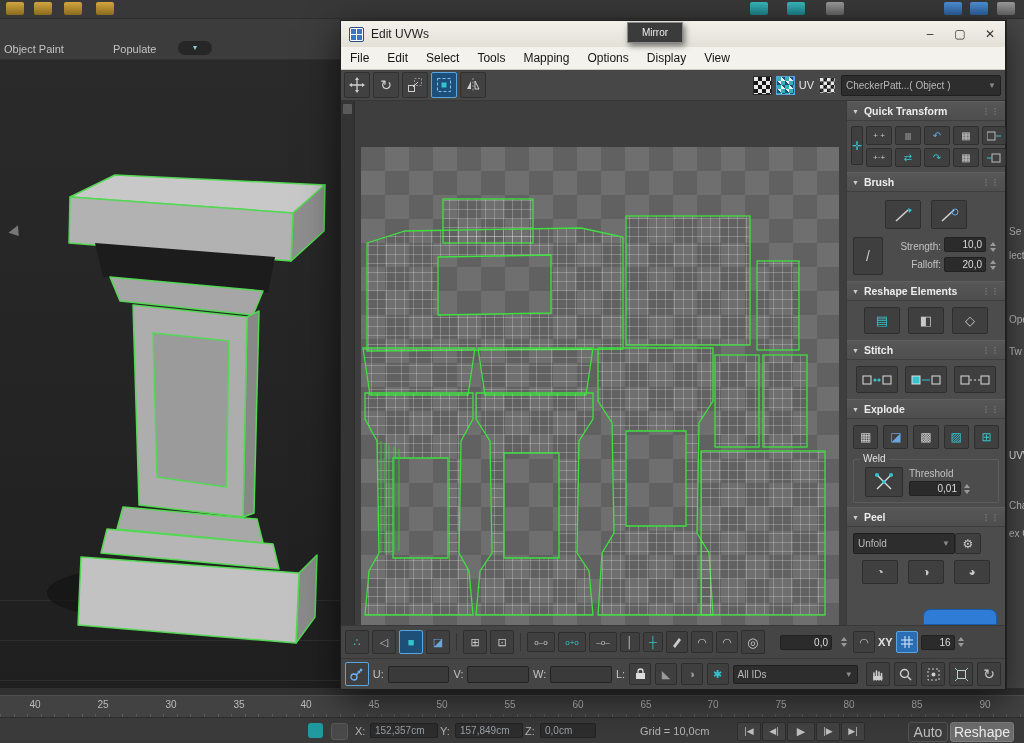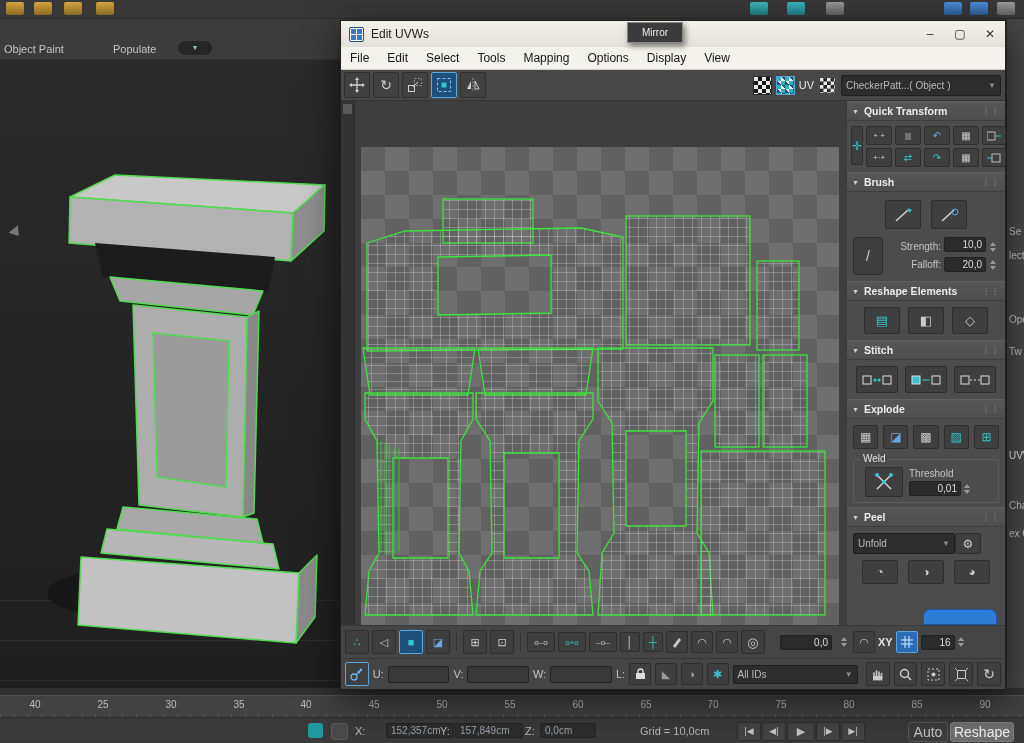--- a/index.html
+++ b/index.html
@@ -176,21 +176,21 @@
   <span class="tick" style="left:781px">75</span>
   <span class="tick" style="left:849px">80</span>
   <span class="tick" style="left:917px">85</span>
   <span class="tick" style="left:985px">90</span>
 </div>
 
 <div id="statusbar">
   <span class="sb-ico" style="left:308px;background:#1f9aa0"></span>
   <span class="sb-ico" style="left:331px;background:#4a4a4a;border:1px solid #5a5a5a"></span>
   <span class="sb-lab" style="left:355px">X:</span>
-  <span class="fld abs" style="left:386px;top:5px;width:58px">152,357cm</span>
+  <span class="fld abs" style="left:370px;top:5px;width:58px">152,357cm</span>
   <span class="sb-lab" style="left:440px">Y:</span>
   <span class="fld abs" style="left:455px;top:5px;width:58px">157,849cm</span>
   <span class="sb-lab" style="left:525px">Z:</span>
   <span class="fld abs" style="left:540px;top:5px;width:46px">0,0cm</span>
   <span class="sb-lab" style="left:640px">Grid = 10,0cm</span>
   <span class="pbtn" style="left:737px;width:22px">|◀</span>
   <span class="pbtn" style="left:762px;width:22px">◀|</span>
   <span class="pbtn" style="left:787px;width:26px;font-size:11px">▶</span>
   <span class="pbtn" style="left:816px;width:22px">|▶</span>
   <span class="pbtn" style="left:841px;width:22px">▶|</span>

